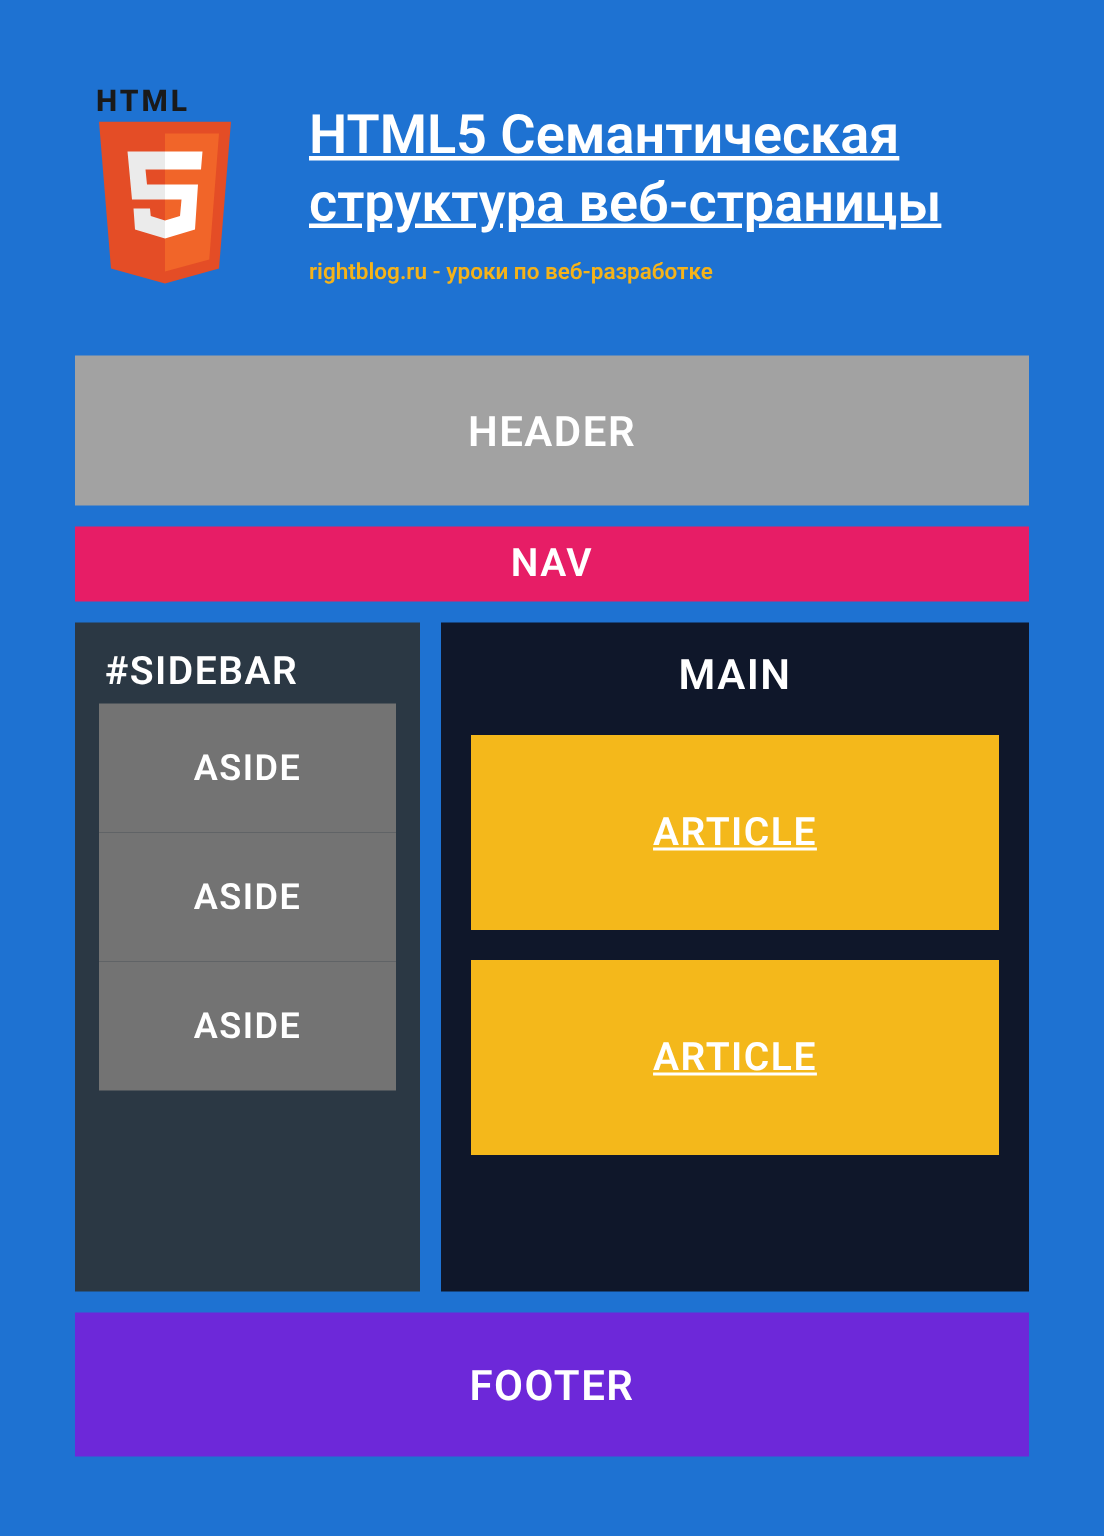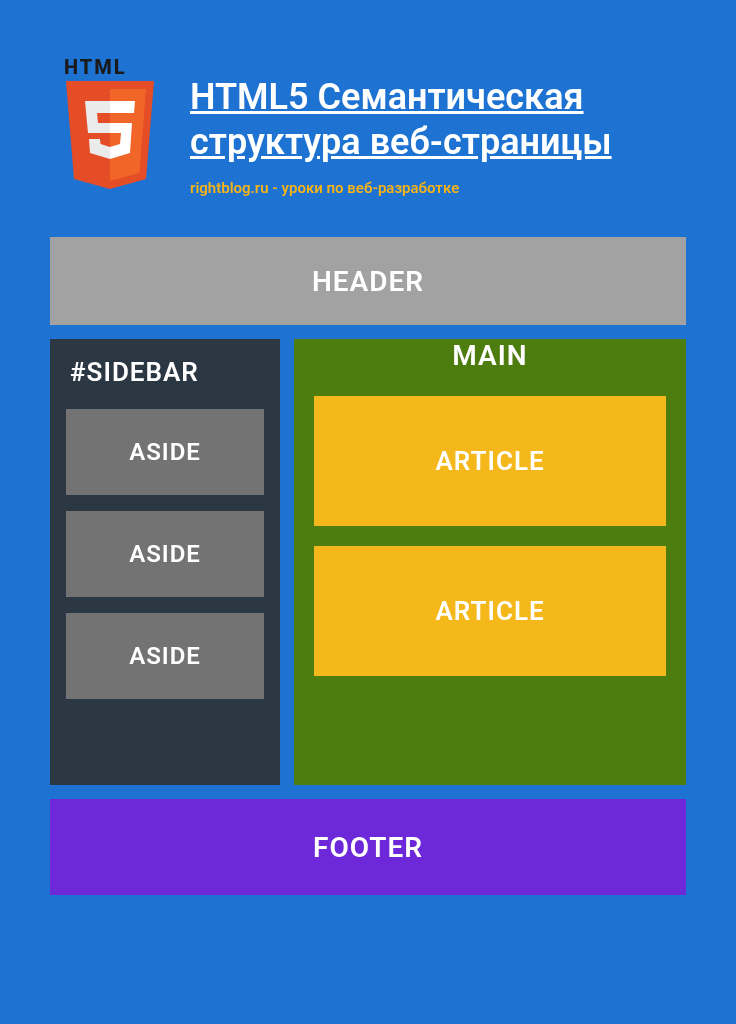--- a/index.html
+++ b/index.html
@@ -5,23 +5,23 @@
   * { box-sizing: border-box; margin: 0; padding: 0; }
   body {
     width: 736px;
     height: 1024px;
     background: #1e72d2;
     font-family: -apple-system, "Segoe UI", Roboto, "Helvetica Neue", Arial, sans-serif;
     overflow: hidden;
   }
   .header-row {
     display: flex;
-    align-items: flex-end;
+    align-items: center;
     padding: 55px 40px 0 60px;
-    gap: 30px;
+    gap: 46px;
   }
   .logo-wrap { flex: 0 0 auto; }
   .logo-label {
     font-weight: 800;
     font-size: 20px;
     letter-spacing: 2px;
     color: #1a1a1a;
     margin-bottom: 2px;
     margin-left: 4px;
   }
@@ -47,30 +47,29 @@
   }
   .block {
     display: flex;
     align-items: center;
     justify-content: center;
     font-weight: 600;
     letter-spacing: 1px;
     color: #ffffff;
     font-size: 28px;
   }
-  .header-block { background: #a2a2a2; height: 88px; }
+  .header-block { background: #a2a2a2; height: 100px; }
   .nav-block { background: #e71d66; height: 50px; font-size: 26px; }
   .middle-row { display: flex; gap: 14px; height: 446px; }
   .sidebar-col {
     background: #2b3844;
     width: 230px;
     padding: 18px 16px;
     display: flex;
     flex-direction: column;
-    gap: 16px;
   }
   .sidebar-title {
     color: #ffffff;
     font-weight: 600;
     font-size: 26px;
     letter-spacing: 1px;
     margin-bottom: 6px;
     margin-left: 4px;
   }
   .aside-block {
@@ -78,23 +77,23 @@
     height: 86px;
     display: flex;
     align-items: center;
     justify-content: center;
     color: #ffffff;
     font-weight: 600;
     font-size: 24px;
     letter-spacing: 1px;
   }
   .main-col {
-    background: #4d7c0f;
+    background: #0f172a;
     flex: 1;
-    padding: 0 20px;
+    padding: 18px 20px;
     display: flex;
     flex-direction: column;
   }
   .main-title {
     color: #ffffff;
     font-weight: 600;
     font-size: 28px;
     text-align: center;
     letter-spacing: 1px;
     margin-bottom: 24px;
@@ -103,20 +102,21 @@
     background: #f4b81b;
     height: 130px;
     display: flex;
     align-items: center;
     justify-content: center;
     color: #ffffff;
     font-weight: 600;
     font-size: 26px;
     letter-spacing: 1px;
     margin-bottom: 20px;
+    text-decoration: underline;
   }
   .footer-block { background: #6d28d9; height: 96px; }
 </style>
 </head>
 <body>
 
 <div class="header-row">
   <div class="logo-wrap">
     <div class="logo-label">HTML</div>
     <svg width="100" height="112" viewBox="0 0 100 112">
@@ -128,20 +128,21 @@
     </svg>
   </div>
   <div class="title-wrap">
     <div class="title">HTML5 Семантическая структура веб-страницы</div>
     <div class="subtitle">rightblog.ru - уроки по веб-разработке</div>
   </div>
 </div>
 
 <div class="diagram">
   <div class="block header-block">HEADER</div>
+  <div class="block nav-block">NAV</div>
   <div class="middle-row">
     <div class="sidebar-col">
       <div class="sidebar-title">#SIDEBAR</div>
       <div class="aside-block">ASIDE</div>
       <div class="aside-block">ASIDE</div>
       <div class="aside-block">ASIDE</div>
     </div>
     <div class="main-col">
       <div class="main-title">MAIN</div>
       <div class="article-block">ARTICLE</div>

